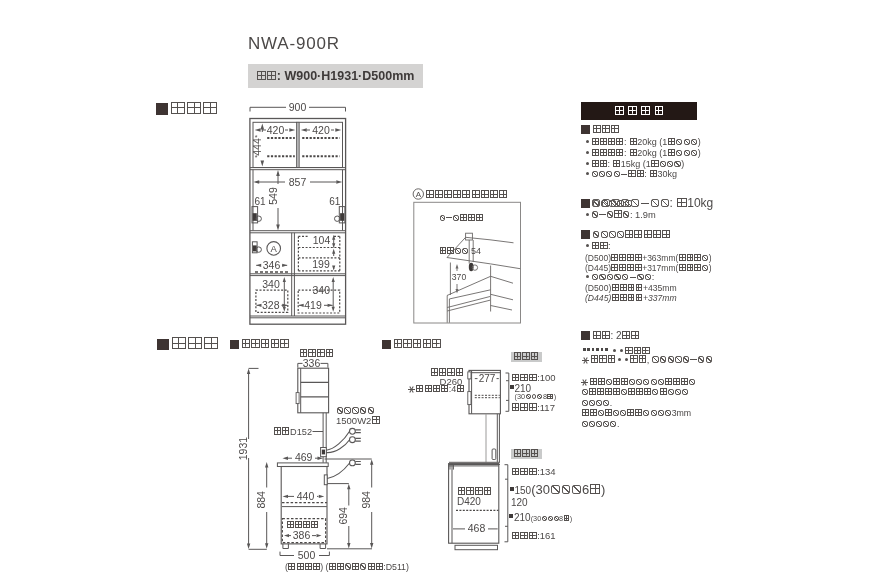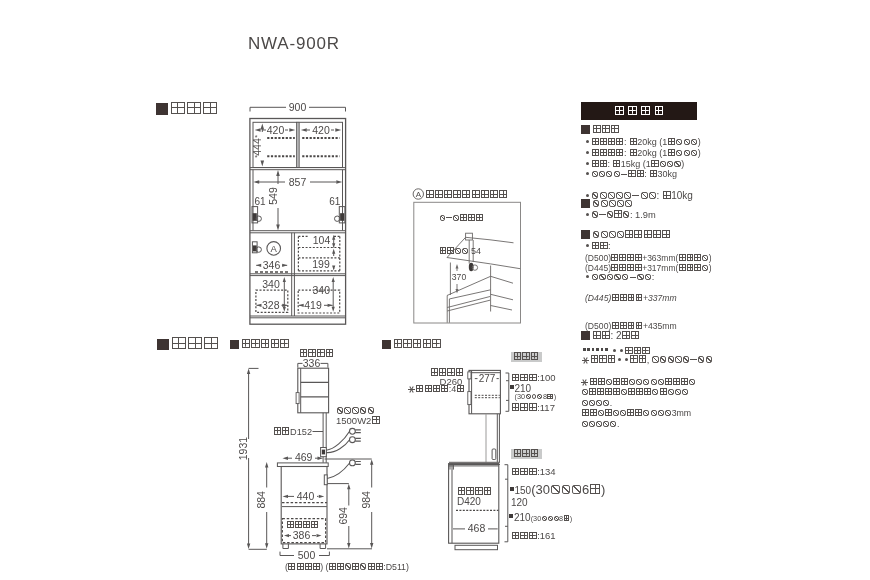--- a/index.html
+++ b/index.html
@@ -34,20 +34,21 @@
 .ast i:nth-child(2){transform:rotate(60deg);}
 .ast i:nth-child(3){transform:rotate(120deg);}
 .num{font-family:"Liberation Sans",sans-serif;}
 </style>
 </head>
 <body>
 <div id="page">
 
 <div class="t" style="left:248px;top:33.5px;font-size:17px;letter-spacing:.8px;color:#4c4948;">NWA-900R</div>
 
+<div class="t" style="left:248px;top:64px;width:175px;height:24px;background:#d4d3d2;font-size:12.5px;font-weight:bold;color:#3e3a39;text-align:center;line-height:24px;"><span style="font-size:11px;"><span class="k"></span><span class="k"></span></span>: W900·H1931·D500mm</div>
 
 <div class="t" style="left:156px;top:100.5px;font-size:14px;"><span class="sq" style="width:11.5px;height:11.5px;"></span><span class="k" style="width:14px;height:12px;margin:0 1.2px;"></span><span class="k" style="width:14px;height:12px;margin:0 1.2px;"></span><span class="k" style="width:14px;height:12px;margin:0 1.2px;"></span></div>
 
 <div class="t" style="left:157px;top:336px;font-size:14px;"><span class="sq" style="width:11.5px;height:11.5px;"></span><span class="k" style="width:14px;height:12px;margin:0 1.2px;"></span><span class="k" style="width:14px;height:12px;margin:0 1.2px;"></span><span class="k" style="width:14px;height:12px;margin:0 1.2px;"></span></div>
 
 <div class="t" style="left:230px;top:337.5px;font-size:10.5px;"><span class="sq"></span><span class="k"></span><span class="k"></span><span class="k"></span><span class="k"></span><span class="k"></span></div>
 
 <div class="t" style="left:382px;top:337.5px;font-size:10.5px;"><span class="sq"></span><span class="k"></span><span class="k"></span><span class="k"></span><span class="k"></span><span class="k"></span></div>
 
 <svg width="870" height="580" viewBox="0 0 870 580" fill="none" stroke-linecap="butt">
@@ -450,37 +451,37 @@
 <div class="t" style="left:581px;top:123.5px;font-size:10px;"><span class="sq"></span><span class="k"></span><span class="k"></span><span class="k"></span></div>
 
 <div class="t" style="left:584px;top:137px;font-size:9px;"><span class="dot"></span><span class="k"></span><span class="k"></span><span class="k"></span><span class="k"></span><span class="num">: </span><span class="k"></span><span class="num">20kg (1</span><span class="k"></span><span class="a"></span><span class="a"></span><span class="a"></span><span class="num">)</span></div>
 
 <div class="t" style="left:584px;top:148px;font-size:9px;"><span class="dot"></span><span class="k"></span><span class="k"></span><span class="k"></span><span class="k"></span><span class="num">: </span><span class="k"></span><span class="num">20kg (1</span><span class="k"></span><span class="a"></span><span class="a"></span><span class="a"></span><span class="num">)</span></div>
 
 <div class="t" style="left:584px;top:158.8px;font-size:9px;"><span class="dot"></span><span class="k"></span><span class="k"></span><span class="num">: </span><span class="k"></span><span class="num">15kg (1</span><span class="k"></span><span class="a"></span><span class="a"></span><span class="a"></span><span class="num">)</span></div>
 
 <div class="t" style="left:584px;top:169.3px;font-size:9px;text-align:right;"><span class="dot"></span><span class="a"></span><span class="a"></span><span class="a"></span><span class="a"></span><span class="ch"></span><span class="k"></span><span class="k"></span><span class="num">: </span><span class="k"></span><span class="num">30kg</span></div>
 
-<div class="t" style="left:584px;top:190px;font-size:10px;"><span class="dot"></span><span class="a"></span><span class="a"></span><span class="a"></span><span class="a"></span><span class="a"></span><span class="ch"></span><span class="a"></span><span class="a"></span><span class="num">: </span><span class="k"></span><span class="num">10kg</span></div>
+<div class="t" style="left:584px;top:196px;font-size:12px;"><span class="dot"></span><span class="a"></span><span class="a"></span><span class="a"></span><span class="a"></span><span class="a"></span><span class="ch"></span><span class="a"></span><span class="a"></span><span class="num">: </span><span class="k"></span><span class="num">10kg</span></div>
 
 <div class="t" style="left:581px;top:197.8px;font-size:10px;"><span class="sq"></span><span class="a"></span><span class="a"></span><span class="a"></span><span class="a"></span><span class="a"></span></div>
 
 <div class="t" style="left:584px;top:209.5px;font-size:9.3px;"><span class="dot"></span><span class="a"></span><span class="ch"></span><span class="a"></span><span class="k"></span><span class="a"></span><span class="num">: 1.9m</span></div>
 
 <div class="t" style="left:581px;top:229px;font-size:10px;"><span class="sq"></span><span class="a"></span><span class="a"></span><span class="a"></span><span class="a"></span><span class="k"></span><span class="k"></span><span class="k"></span><span class="k"></span><span class="k"></span></div>
 
 <div class="t" style="left:584px;top:240.8px;font-size:9.3px;"><span class="dot"></span><span class="k"></span><span class="k"></span><span class="num">:</span></div>
 
 <div class="t" style="left:585px;top:252.5px;font-size:8.5px;"><span class="num">(D500)</span><span class="k"></span><span class="k"></span><span class="k"></span><span class="k"></span><span class="num">+363mm(</span><span class="k"></span><span class="k"></span><span class="k"></span><span class="a"></span><span class="num">)</span></div>
 
 <div class="t" style="left:585px;top:262.8px;font-size:8.5px;"><span class="num">(D445)</span><span class="k"></span><span class="k"></span><span class="k"></span><span class="k"></span><span class="num">+317mm(</span><span class="k"></span><span class="k"></span><span class="k"></span><span class="a"></span><span class="num">)</span></div>
 
 <div class="t" style="left:584px;top:272.3px;font-size:9.3px;"><span class="dot"></span><span class="a"></span><span class="a"></span><span class="a"></span><span class="a"></span><span class="a"></span><span class="ch"></span><span class="a"></span><span class="a"></span><span class="num">:</span></div>
 
-<div class="t" style="left:585px;top:282.6px;font-size:8.6px;margin-top:38px;"><span class="num">(D500)</span><span class="k"></span><span class="k"></span><span class="k"></span><span class="k"></span><span class="num">+435mm</span></div>
+<div class="t" style="left:585px;top:282.6px;font-size:8.6px;"><span class="num">(D500)</span><span class="k"></span><span class="k"></span><span class="k"></span><span class="k"></span><span class="num">+435mm</span></div>
 
 <div class="t" style="left:585px;top:292.8px;font-size:8.6px;font-style:italic;"><span class="num">(D445)</span><span class="k"></span><span class="k"></span><span class="k"></span><span class="k"></span><span class="num">+337mm</span></div>
 
 <div class="t" style="left:581px;top:330px;font-size:10px;"><span class="sq"></span><span class="k"></span><span class="k"></span><span class="num">: 2</span><span class="k"></span><span class="k"></span></div>
 
 <div class="t" style="left:583px;top:345.8px;font-size:9.3px;"><span style="display:inline-block;width:25px;height:2.5px;background:repeating-linear-gradient(90deg,#4c4948 0 2.6px,transparent 2.6px 4.4px);vertical-align:3px;"></span> <span class="dot"></span><span class="dot"></span><span class="k"></span><span class="k"></span><span class="k"></span></div>
 
 <div class="t" style="left:582px;top:354.5px;font-size:9.3px;"><span class="ast"><i></i><i></i><i></i></span><span class="k"></span><span class="k"></span><span class="k"></span><span class="dot"></span><span class="dot"></span><span class="k"></span><span class="k"></span><span class="num">, </span><span class="a"></span><span class="a"></span><span class="a"></span><span class="a"></span><span class="a"></span><span class="ch"></span><span class="a"></span><span class="a"></span></div>
 
 <div class="t" style="left:581px;top:377.3px;font-size:8.8px;"><span class="ast"><i></i><i></i><i></i></span><span class="k"></span><span class="k"></span><span class="a"></span><span class="k"></span><span class="k"></span><span class="a"></span><span class="a"></span><span class="a"></span><span class="a"></span><span class="a"></span><span class="k"></span><span class="k"></span><span class="k"></span><span class="a"></span></div>

